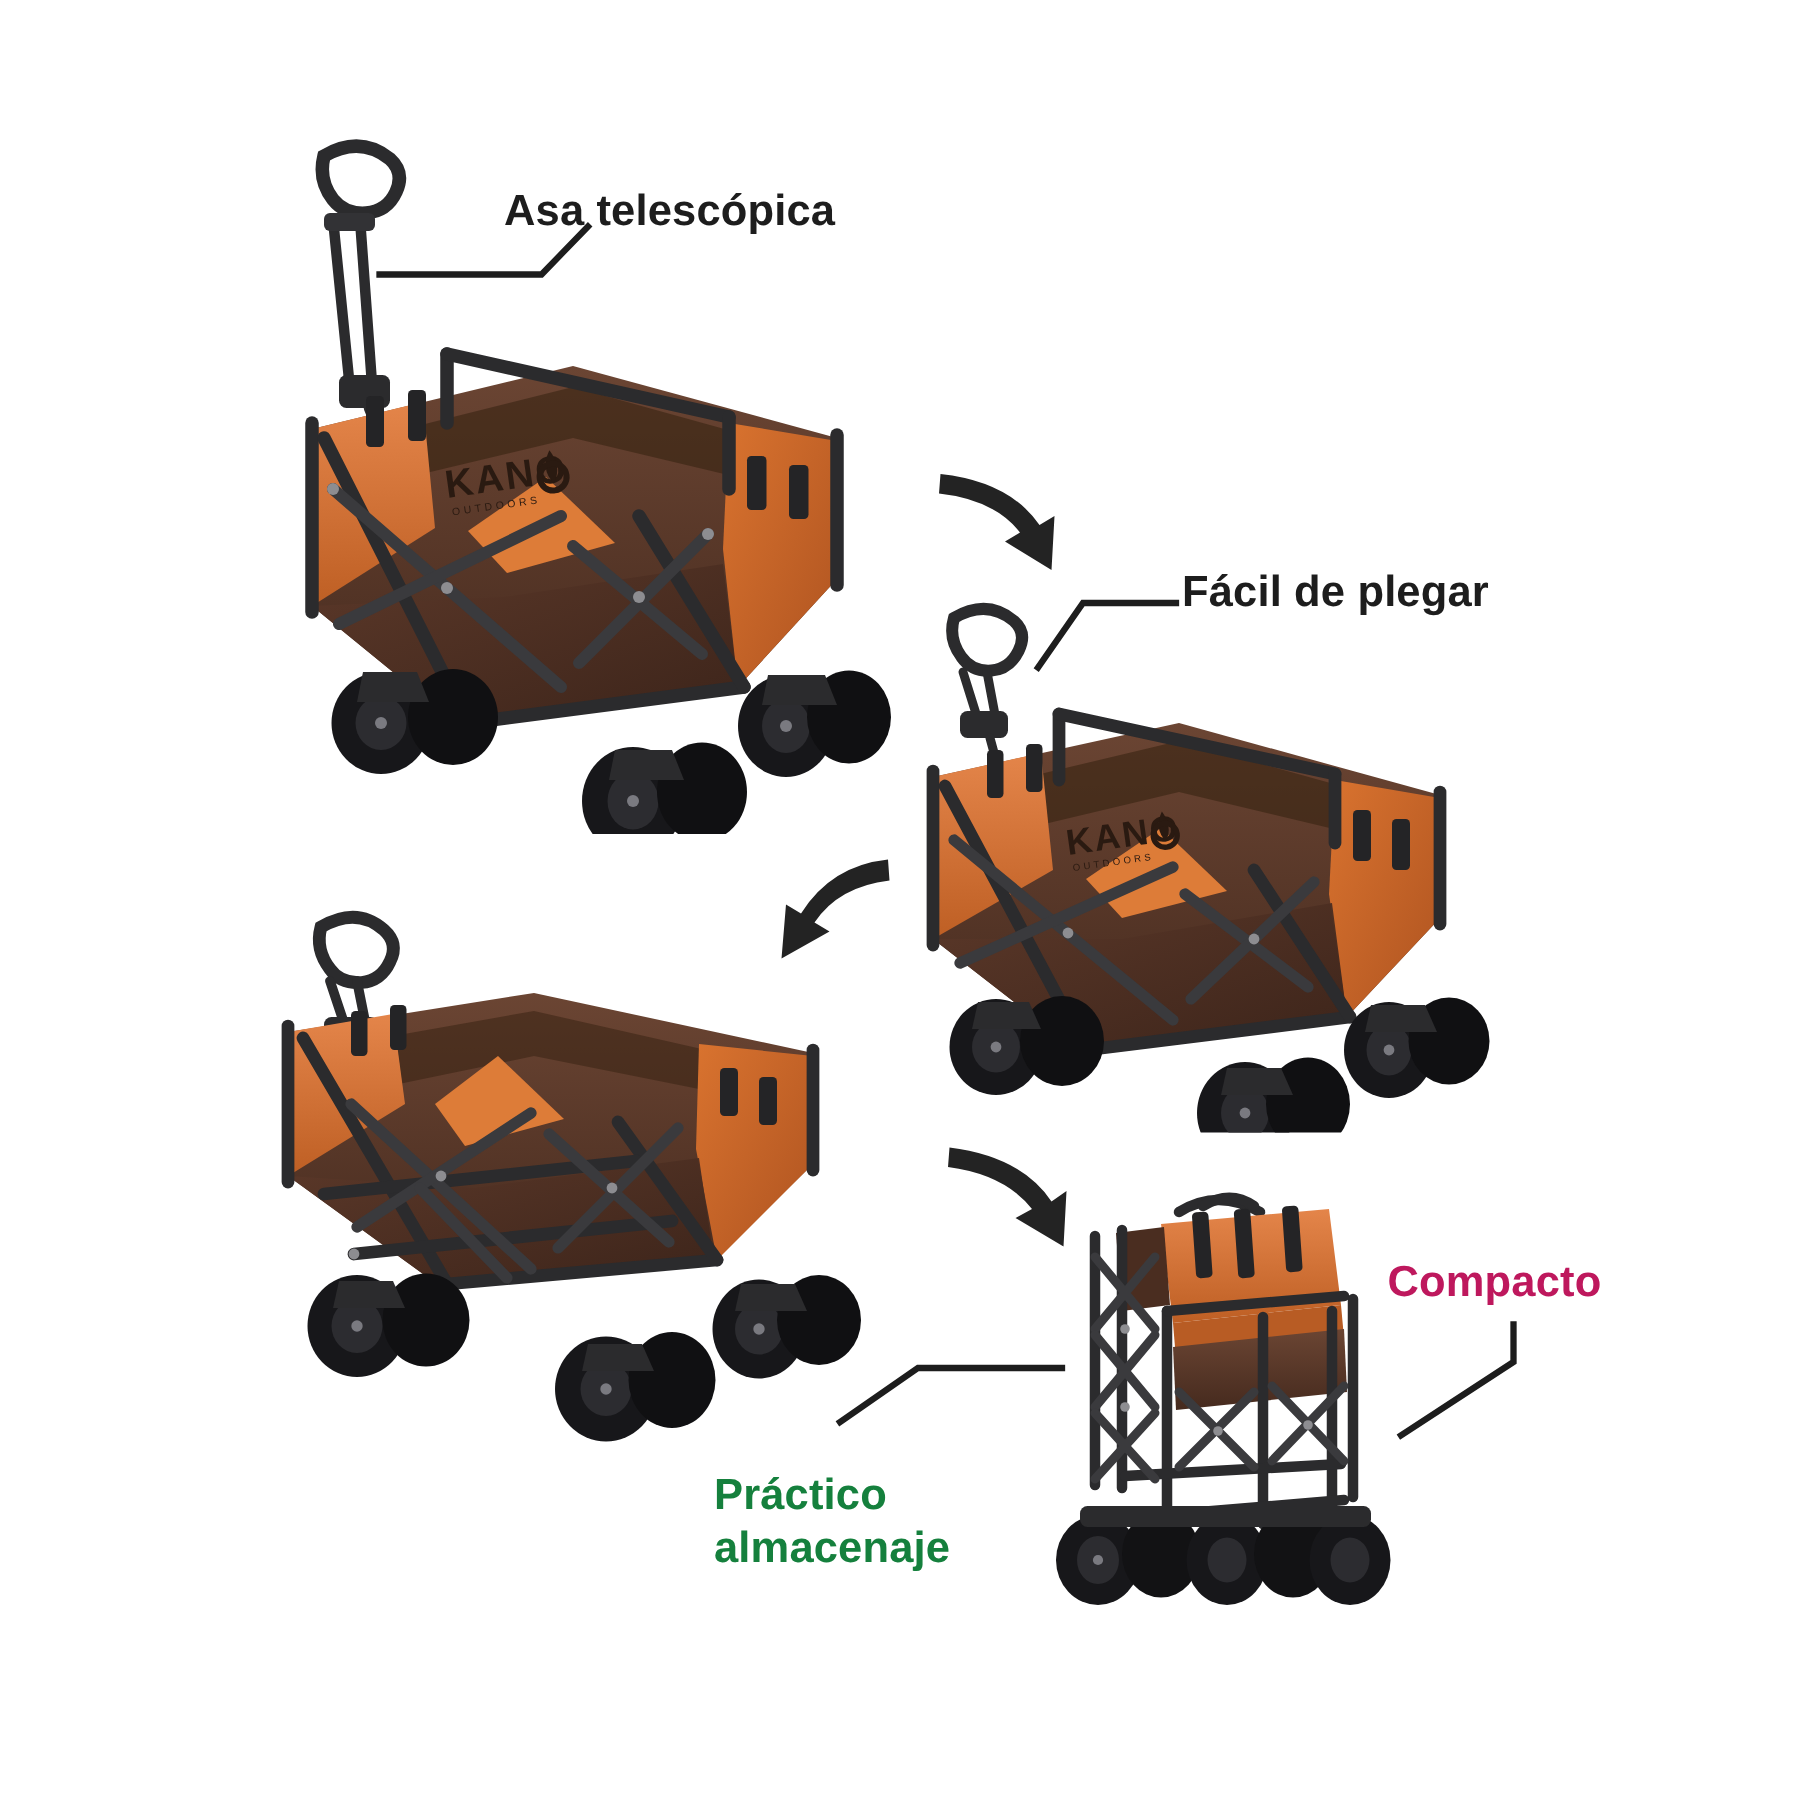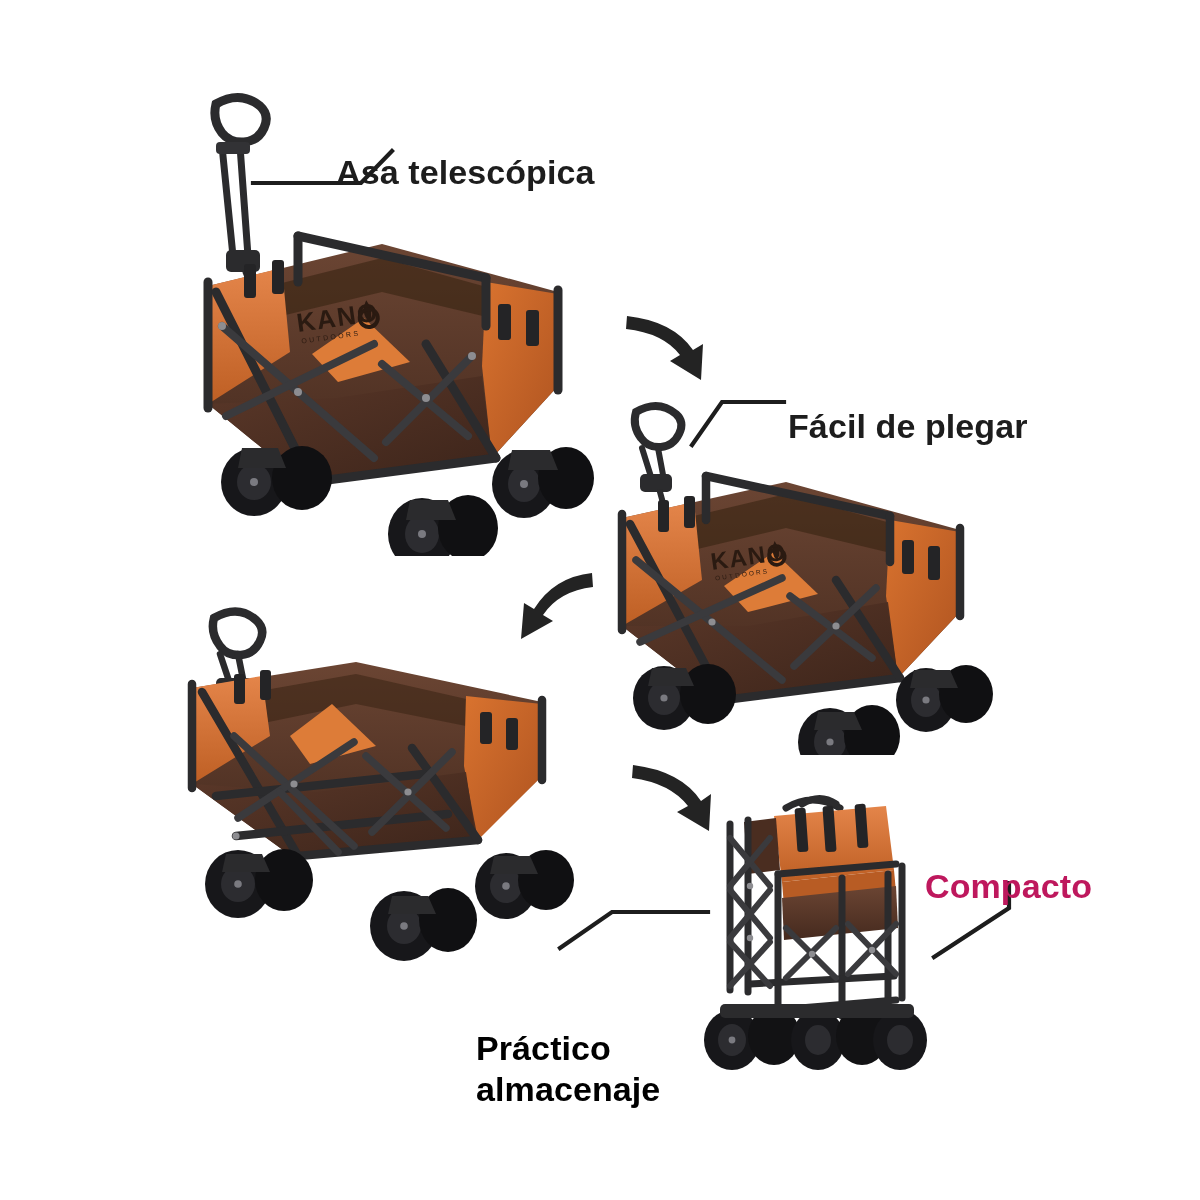--- a/index.html
+++ b/index.html
@@ -16,27 +16,26 @@
     position: relative;
     width: 1200px;
     height: 1200px;
     background: var(--bg, #ffffff);
     overflow: hidden;
   }
   
   .label {
     position: absolute;
     color: #1d1d1d;
-    font-size: 34px;
+    font-size: 29px;
     font-weight: 600;
     letter-spacing: 0.1px;
     line-height: 1.22;
     white-space: pre-line;
     user-select: none;
-    margin-top: 28px;
   }
   #label-asa        { left: 336px; top: 124px; }
   #label-facil      { left: 788px; top: 378px; }
   #label-compacto   { left: 925px; top: 838px; }
   #label-practico   { left: 476px; top: 980px; }
 
   
   #overlay {
     position: absolute;
     left: 0; top: 0;
@@ -393,15 +392,15 @@
       <path class="arrow" d="M633,765 q48,6 68,36 l10,-7 -2,37 -32,-19 11,-6 q-18,-23 -56,-28 z"></path>
     </g>
   </svg>
 
   <div class="label" id="label-asa" style="left: 336px; top: 124px; color: rgb(29, 29, 29);">Asa telescópica</div>
 
   <div class="label" id="label-facil" style="left: 788px; top: 378px; color: rgb(29, 29, 29); text-align: right;">Fácil de plegar</div>
 
   <div class="label" id="label-compacto" style="left: 925px; top: 838px; color: #be185d;">Compacto</div>
 
-  <div class="label" id="label-practico" style="left: 476px; top: 1000px; color: #000000;"><span>Práctico</span><br><span>almacenaje</span></div>
+  <div class="label" id="label-practico" style="left: 476px; top: 980px; color: #15803d;"><span>Práctico</span><br><span>almacenaje</span></div>
 
 </div>
 
 </body></html>

